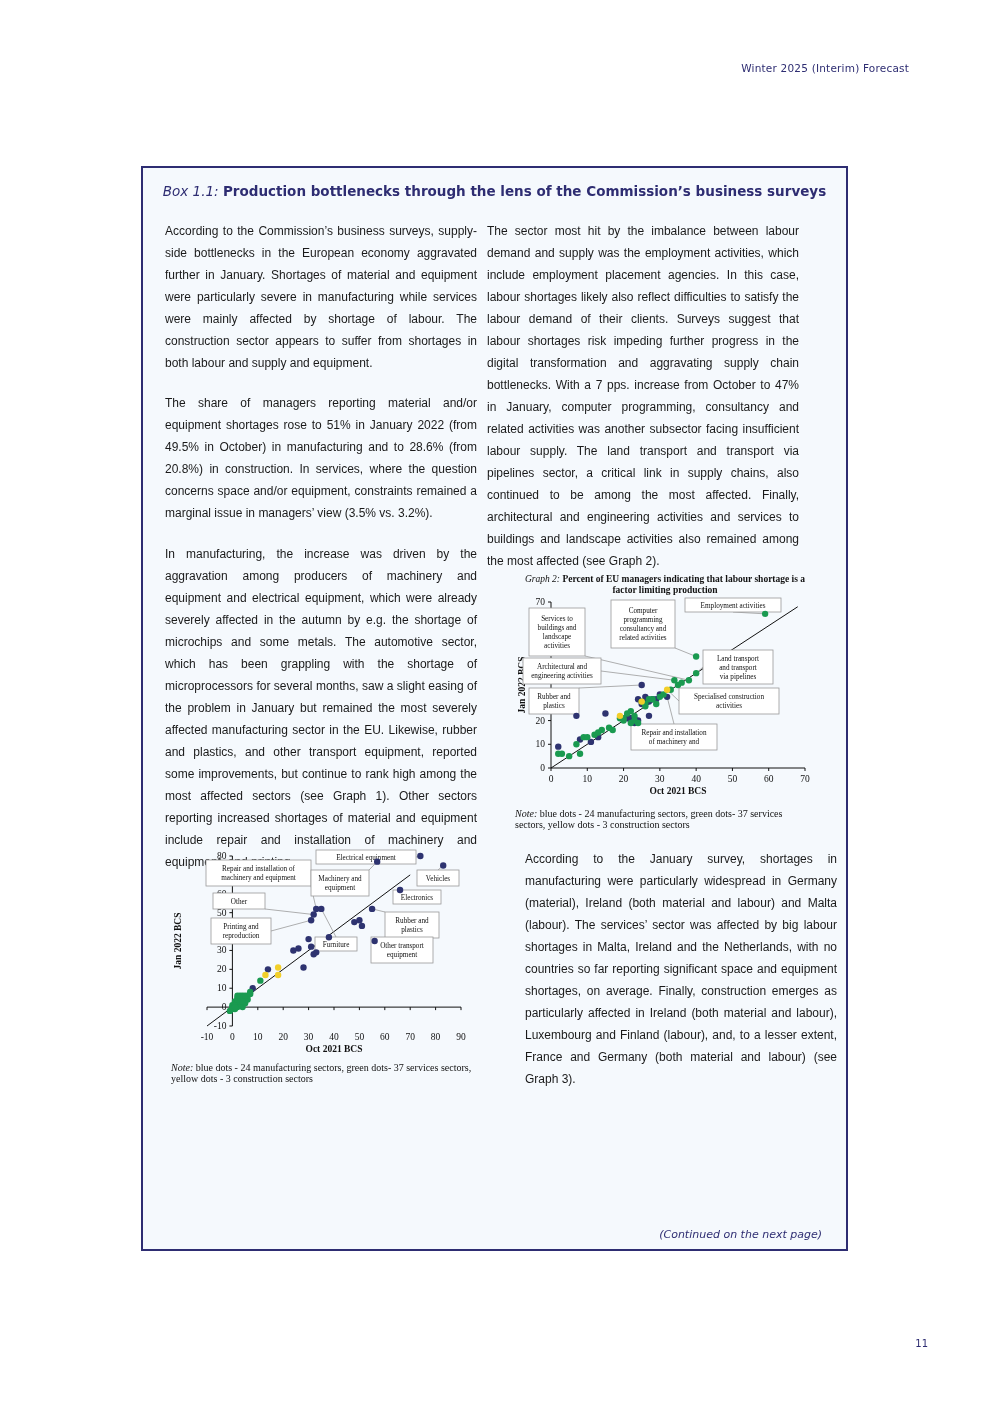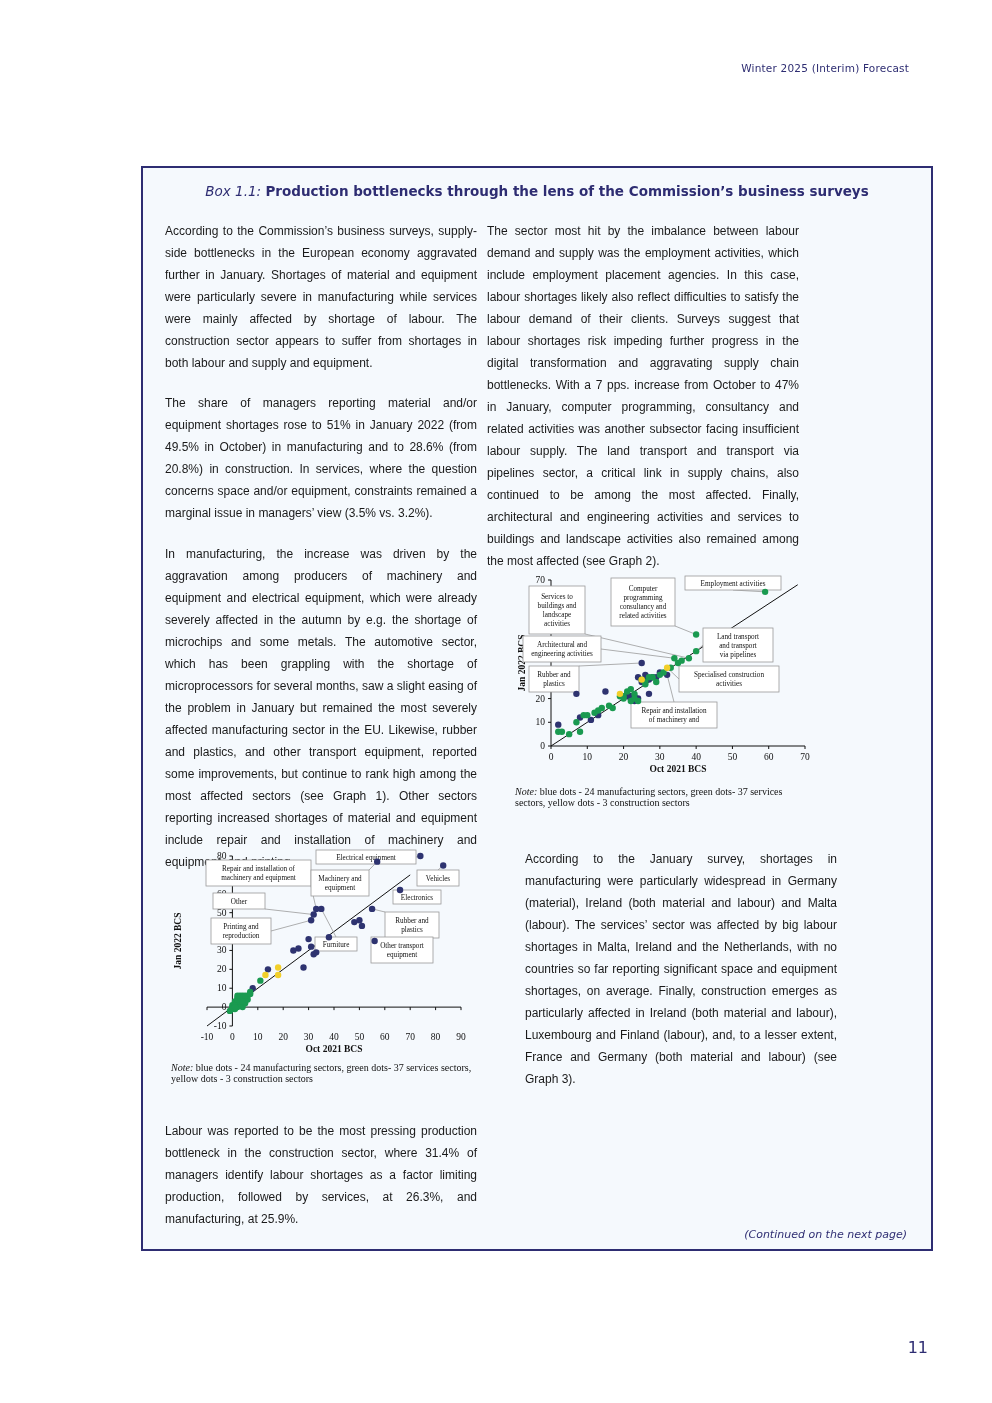--- a/index.html
+++ b/index.html
@@ -3,24 +3,24 @@
 <meta charset="utf-8">
 <style>
   html, body { margin: 0; padding: 0; background: #ffffff; }
   body { width: 992px; height: 1403px; position: relative; overflow: hidden; }
   .running-head {
     position: absolute; top: 62px; right: 83px;
     font-family: "DejaVu Sans", sans-serif; font-size: 10.5px; color: #2e2d72; letter-spacing: 0.2px;
   }
   .page-number {
     position: absolute; top: 1338px; right: 64px;
-    font-family: "DejaVu Sans", sans-serif; font-size: 16px; color: #2e2d72;
+    font-family: "DejaVu Sans", sans-serif; font-size: 10px; color: #2e2d72;
   }
   .box {
-    position: absolute; left: 141px; top: 166px; width: 792px; height: 1085px;
+    position: absolute; left: 141px; top: 166px; width: 707px; height: 1085px;
     border: 2px solid #2e2d72; background: #f5f9fd; box-sizing: border-box;
   }
   .box-title {
     position: absolute; left: 0; right: 0; top: 15px; text-align: center;
     font-family: "DejaVu Sans", sans-serif; font-size: 13.5px; color: #2e2d72;
   }
   .box-title .label { font-style: italic; font-weight: normal; }
   .box-title .title { font-weight: bold; }
   .col {
     position: absolute; width: 312px;
@@ -62,23 +62,20 @@
     <span class="label">Box 1.1:</span>
     <span class="title">Production bottlenecks through the lens of the Commission’s business surveys</span>
   </div>
 
   <div class="col col-left">
     <p>According to the Commission’s business surveys, supply-side bottlenecks in the European economy aggravated further in January. Shortages of material and equipment were particularly severe in manufacturing while services were mainly affected by shortage of labour. The construction sector appears to suffer from shortages in both labour and supply and equipment.</p>
     <p>The share of managers reporting material and/or equipment shortages rose to 51% in January 2022 (from 49.5% in October) in manufacturing and to 28.6% (from 20.8%) in construction. In services, where the question concerns space and/or equipment, constraints remained a marginal issue in managers’ view (3.5% vs. 3.2%).</p>
     <p>In manufacturing, the increase was driven by the aggravation among producers of machinery and equipment and electrical equipment, which were already severely affected in the autumn by e.g. the shortage of microchips and some metals. The automotive sector, which has been grappling with the shortage of microprocessors for several months, saw a slight easing of the problem in January but remained the most severely affected manufacturing sector in the EU. Likewise, rubber and plastics, and other transport equipment, reported some improvements, but continue to rank high among the most affected sectors (see Graph 1). Other sectors reporting increased shortages of material and equipment include repair and installation of machinery and equipment, and printing.</p>
   </div>
 
-  <div class="col" style="left:22px; top:952px;">
-    <p>Labour was reported to be the most pressing production bottleneck in the construction sector, where 31.4% of managers identify labour shortages as a factor limiting production, followed by services, at 26.3%, and manufacturing, at 25.9%.</p>
-  </div>
 
   <div class="col col-right">
     <p>The sector most hit by the imbalance between labour demand and supply was the employment activities, which include employment placement agencies. In this case, labour shortages likely also reflect difficulties to satisfy the labour demand of their clients. Surveys suggest that labour shortages risk impeding further progress in the digital transformation and aggravating supply chain bottlenecks. With a 7 pps. increase from October to 47% in January, computer programming, consultancy and related activities was another subsector facing insufficient labour supply. The land transport and transport via pipelines sector, a critical link in supply chains, also continued to be among the most affected. Finally, architectural and engineering activities and services to buildings and landscape activities also remained among the most affected (see Graph 2).</p>
   </div>
 
   <div class="col" style="left:364px; top:680px;margin-left:18px;">
     <p>According to the January survey, shortages in manufacturing were particularly widespread in Germany (material), Ireland (both material and labour) and Malta (labour). The services’ sector was affected by big labour shortages in Malta, Ireland and the Netherlands, with no countries so far reporting significant space and equipment shortages, on average. Finally, construction emerges as particularly affected in Ireland (both material and labour), Luxembourg and Finland (labour), and, to a lesser extent, France and Germany (both material and labour) (see Graph 3).</p>
   </div>
 
   <div class="graph1">
@@ -229,20 +226,24 @@
         <circle cx="94.42" cy="127" r="3.2" fill="#f2cf2a"></circle>
         <circle cx="107.12" cy="127" r="3.2" fill="#f2cf2a"></circle>
       </svg>
     <div class="graph-note">
       <span class="nlabel">Note:</span>
       <span>blue dots - 24 manufacturing sectors, green dots- 37 services sectors, yellow dots - 3 construction sectors</span>
     </div>
   </div>
 
   <div class="graph2">
+    <div class="graph-title">
+      <span class="glabel">Graph 2:</span>
+      <span>Percent of EU managers indicating that labour shortage is a factor limiting production</span>
+    </div>
     <svg id="g2svg" width="300" height="208">
         <line x1="36" y1="6" x2="36" y2="172" stroke="#111" stroke-width="1"></line>
         <line x1="36" y1="172" x2="290" y2="172" stroke="#111" stroke-width="1"></line>
         <line x1="33" y1="172" x2="36" y2="172" stroke="#111" stroke-width="1"></line>
         <text x="30" y="175" text-anchor="end" class="tick">0</text>
         <line x1="33" y1="148.28571428571428" x2="36" y2="148.28571428571428" stroke="#111" stroke-width="1"></line>
         <text x="30" y="151.28571428571428" text-anchor="end" class="tick">10</text>
         <line x1="33" y1="124.57142857142858" x2="36" y2="124.57142857142858" stroke="#111" stroke-width="1"></line>
         <text x="30" y="127.57142857142858" text-anchor="end" class="tick">20</text>
         <line x1="33" y1="100.85714285714286" x2="36" y2="100.85714285714286" stroke="#111" stroke-width="1"></line>

